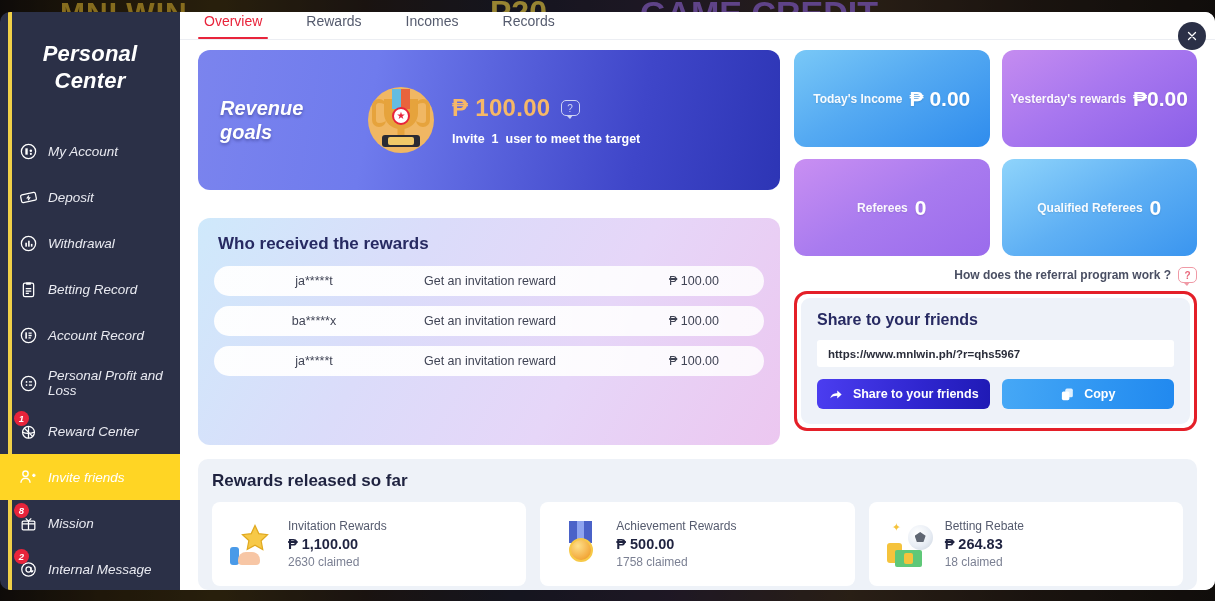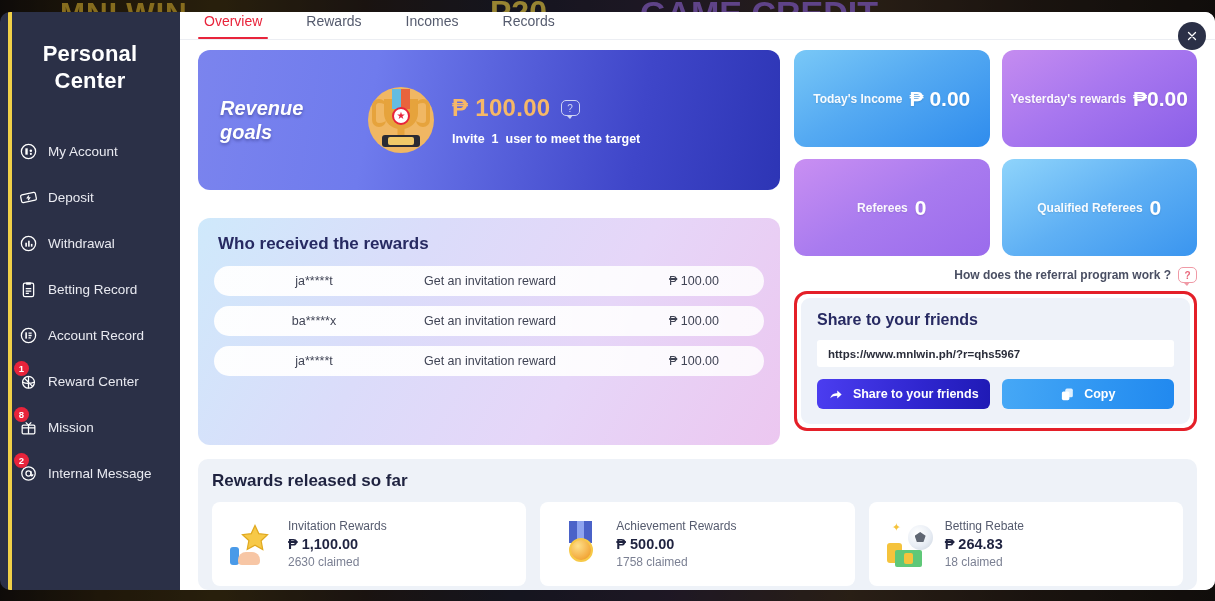--- a/index.html
+++ b/index.html
@@ -62,20 +62,21 @@
 
   
   #sidebar {
     position: relative;
     width: 180px; height: 578px;
     background: #2b3047;
     border-radius: 10px 0 0 10px;
     padding-top: 20px;
     flex: none;
     overflow: hidden;
+    font-style: italic;
   }
   #sidebar-accent {
     position: absolute;
     left: 8px; top: 0; bottom: 0;
     width: 4px;
     background: #f0d048;
   }
   #sidebar-inner { position: relative; z-index: 2; }
   .pc-title {
     color: #ffffff;
@@ -556,32 +557,53 @@
           <span class="nav-ico">
             <svg width="19" height="19" viewBox="0 0 24 24" fill="none" stroke="#fff" stroke-width="1.6">
               <circle cx="12" cy="12" r="9"></circle>
               <rect x="8" y="8" width="2" height="8" fill="#fff" stroke="none"></rect>
               <path d="M12 9h4M12 12h4M12 15h3"></path>
             </svg>
           </span>
           <span class="nav-label">Account Record</span>
         </div>
 
+        <div class="nav-item two-line">
+          <span class="nav-ico">
+            <svg width="19" height="19" viewBox="0 0 24 24" fill="none" stroke="#fff" stroke-width="1.6">
+              <circle cx="12" cy="12" r="9"></circle>
+              <circle cx="9.5" cy="10" r="1.1" fill="#fff" stroke="none"></circle>
+              <circle cx="9.5" cy="14" r="1.1" fill="#fff" stroke="none"></circle>
+              <path d="M12.5 10h4M12.5 14h4"></path>
+            </svg>
+          </span>
+          <span class="nav-label">Personal Profit and Loss</span>
+        </div>
 
         <div class="nav-item">
           <span class="nav-badge">1</span>
           <span class="nav-ico">
             <svg width="19" height="19" viewBox="0 0 24 24" fill="none" stroke="#fff" stroke-width="1.6">
               <circle cx="12" cy="13" r="7.5"></circle>
               <path d="M5 13c3 2 10 2 14 0M12 5.5v15M6.5 7.5l11 11"></path>
             </svg>
           </span>
           <span class="nav-label">Reward Center</span>
         </div>
 
+        <div class="nav-item active">
+          <span class="nav-ico">
+            <svg width="20" height="20" viewBox="0 0 24 24" fill="none" stroke="#fff" stroke-width="1.7">
+              <circle cx="9" cy="8" r="3.2"></circle>
+              <path d="M3.5 19c0-3.3 2.5-5.5 5.5-5.5s5.5 2.2 5.5 5.5"></path>
+              <path d="M17 10h4M19 8v4" stroke-width="2"></path>
+            </svg>
+          </span>
+          <span class="nav-label">Invite friends</span>
+        </div>
 
         <div class="nav-item">
           <span class="nav-badge">8</span>
           <span class="nav-ico">
             <svg width="19" height="19" viewBox="0 0 24 24" fill="none" stroke="#fff" stroke-width="1.6">
               <rect x="4" y="9" width="16" height="11" rx="1.5"></rect>
               <path d="M4 12.5h16M12 9v11"></path>
               <path d="M8.5 5.5l3.5 3.5 3.5-3.5"></path>
             </svg>
           </span>

